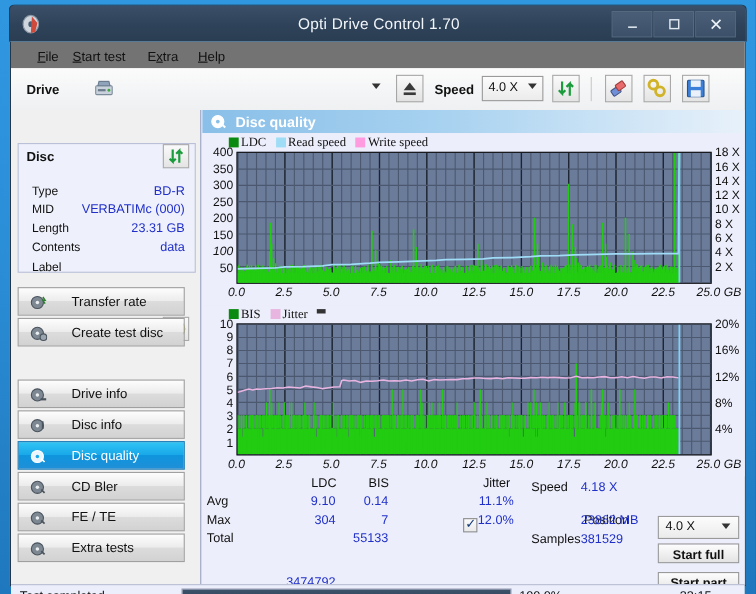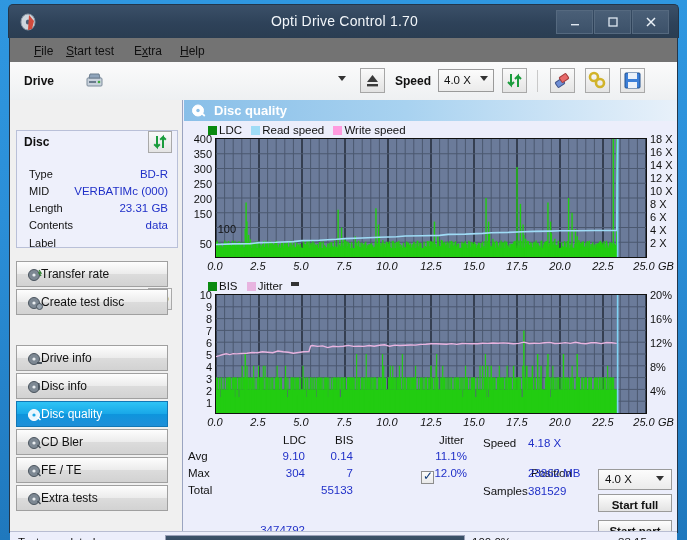--- a/index.html
+++ b/index.html
@@ -111,21 +111,21 @@
   }
   #label-btn{
     position:absolute;left:138px;top:188px;width:24px;height:22px;
     background:linear-gradient(180deg,#fafafa,#e4e4e4);border:1px solid #a9a9a9;box-sizing:border-box;
   }
 
   .navbtn{
     position:absolute;left:6px;width:152px;height:26px;
     background:linear-gradient(180deg,#fdfdfd 0%,#ececec 48%,#dcdcdc 50%,#d2d2d2 100%);
     border:1px solid #a0a0a0;box-sizing:border-box;
-    font-size:12px;color:#111;line-height:24px;padding-left:24px;
+    font-size:12px;color:#111;line-height:24px;padding-left:48px;
   }
   .navbtn.active{
     background:linear-gradient(180deg,#2fc4f5 0%,#19a8e8 48%,#0e95dd 50%,#1f8fd8 100%);
     border:1px solid #1277b5;color:#fff;
   }
   .navicon{position:absolute;left:10px;top:5px;width:16px;height:16px;}
 
   
   #content{
     position:absolute;left:172px;top:62px;width:495px;height:431px;
@@ -135,21 +135,21 @@
     position:absolute;left:1px;top:0;width:493px;height:21px;
     background:linear-gradient(90deg,#89bfe8 0%,#a8d2f0 45%,#e8f1fa 100%);
   }
   #dq-header-title{
     position:absolute;left:31px;top:3px;font-size:13px;font-weight:bold;color:#fff;
   }
   #dq-header-icon{position:absolute;left:8px;top:3px;width:16px;height:15px;}
 
   
   .chart-wrap{position:absolute;left:1px;background:#eceefb;}
-  .legend{position:absolute;font-size:11.5px;color:#111;}
+  .legend{position:absolute;font-size:11.5px;color:#111;font-family:Liberation Serif, serif;}
   .legend .swatch{display:inline-block;width:9px;height:9px;vertical-align:-1px;margin-right:2px;}
   .plot{position:absolute;background:#6b7b9a;border:1px solid #111;box-sizing:border-box;}
   .ytick,.ytickR,.xtick{position:absolute;font-size:11px;color:#111;}
   .ytick{text-align:right;}
   .ytickR{text-align:left;}
   .xtick{text-align:center;font-style:italic;}
 
   
   .st{position:absolute;font-size:11.5px;color:#111;}
   .sv{position:absolute;font-size:11.5px;color:#2030c8;text-align:right;}
@@ -998,21 +998,21 @@
               <line x1="401.62" y1="0" x2="401.62" y2="118" stroke="#7fd4f5" stroke-width="1.6"></line>
             </svg>
         </div>
 
         <div class="ytick" style="left:0px;top:12px;width:28px;">400</div>
         <div class="ytick" style="left:0px;top:27px;width:28px;">350</div>
         <div class="ytick" style="left:0px;top:42px;width:28px;">300</div>
         <div class="ytick" style="left:0px;top:57px;width:28px;">250</div>
         <div class="ytick" style="left:0px;top:72px;width:28px;">200</div>
         <div class="ytick" style="left:0px;top:87px;width:28px;">150</div>
-        <div class="ytick" style="left:0px;top:102px;width:52px;">100</div>
+        <div class="ytick" style="left:0px;top:102px;width:28px;font-style:italic;">100</div>
         <div class="ytick" style="left:0px;top:117px;width:28px;">50</div>
 
         <div class="ytickR" style="left:466px;top:12px;">18 X</div>
         <div class="ytickR" style="left:466px;top:25px;">16 X</div>
         <div class="ytickR" style="left:466px;top:38px;">14 X</div>
         <div class="ytickR" style="left:466px;top:51px;">12 X</div>
         <div class="ytickR" style="left:466px;top:64px;">10 X</div>
         <div class="ytickR" style="left:466px;top:77px;">8 X</div>
         <div class="ytickR" style="left:466px;top:90px;">6 X</div>
         <div class="ytickR" style="left:466px;top:103px;">4 X</div>

